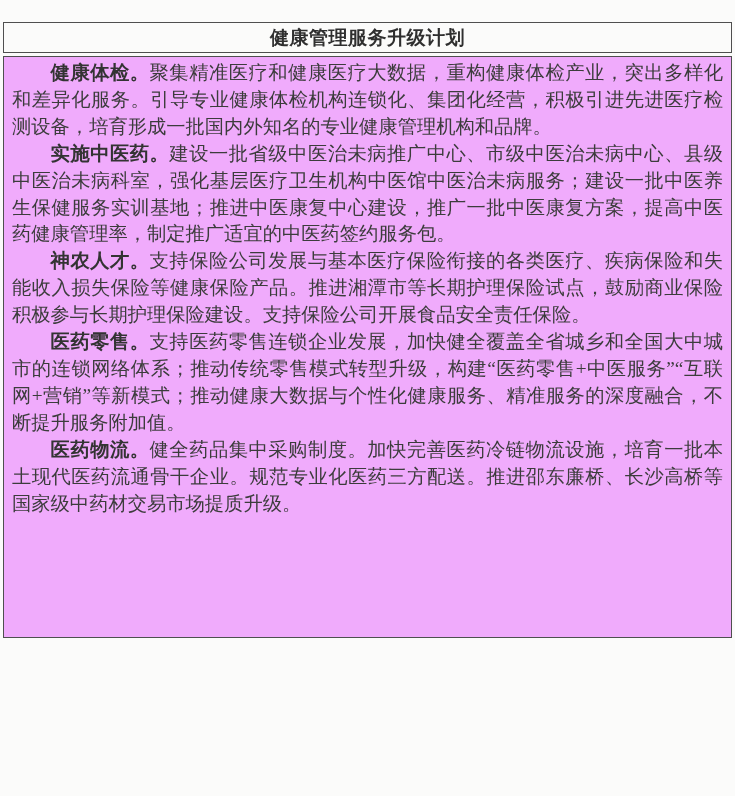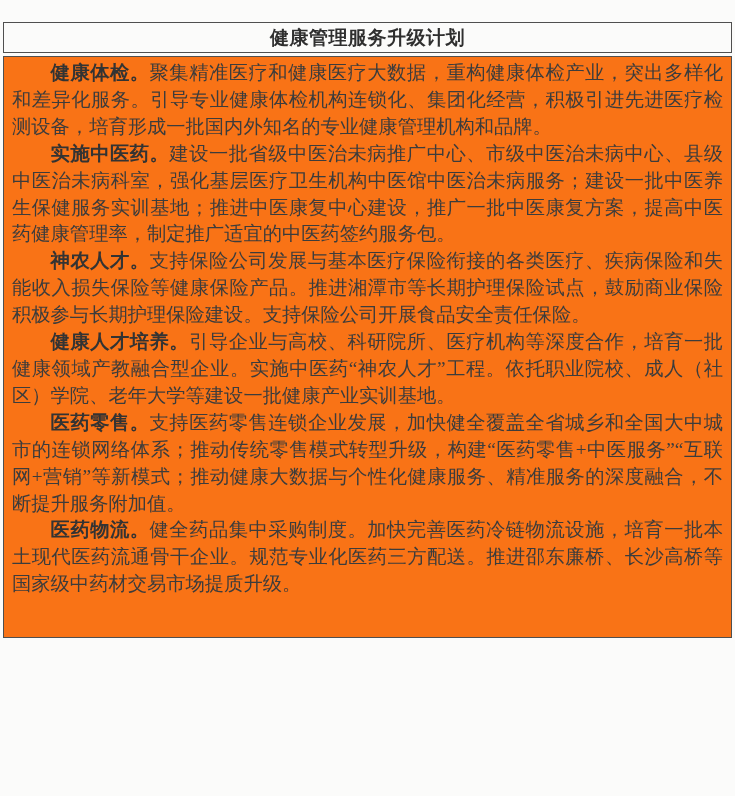--- a/index.html
+++ b/index.html
@@ -39,21 +39,21 @@
     font-family: "Liberation Sans", "DejaVu Sans", sans-serif;
     font-weight: bold;
     font-size: 19px;
     color: #2f2f2f;
     letter-spacing: 0.5px;
   }
   .gap { flex: 0 0 3px; }
   .body-row {
     border: 1px solid #4f4f4f;
     flex: 1 1 auto;
-    background: #f97316;
+    background: #f0abfc;
     padding: 3px 8px 2px 8px;
     overflow: hidden;
   }
   .para {
     font-family: "Liberation Serif", "DejaVu Serif", serif;
     font-size: 19.3px;
     line-height: 26.9px;
     color: #3c3c3c;
     text-align: justify;
     text-indent: 2em;
@@ -78,21 +78,20 @@
 
     <div class="body-row">
 
       <p class="para"><span class="lead">健康体检。</span><span>聚集精准医疗和健康医疗大数据，重构健康体检产业，突出多样化和差异化服务。引导专业健康体检机构连锁化、集团化经营，积极引进先进医疗检测设备，培育形成一批国内外知名的专业健康管理机构和品牌。</span></p>
 
       <p class="para"><span class="lead">实施中医药。</span><span>建设一批省级中医治未病推广中心、市级中医治未病中心、县级中医治未病科室，强化基层医疗卫生机构中医馆中医治未病服务；建设一批中医养生保健服务实训基地；推进中医康复中心建设，推广一批中医康复方案，提高中医药健康管理率，制定推广适宜的中医药签约服务包。</span></p>
 
 
       <p class="para"><span class="lead">神农人才。</span><span>支持保险公司发展与基本医疗保险衔接的各类医疗、疾病保险和失能收入损失保险等健康保险产品。推进湘潭市等长期护理保险试点，鼓励商业保险积极参与长期护理保险建设。支持保险公司开展食品安全责任保险。</span></p>
 
-      <p class="para"><span class="lead">健康人才培养。</span><span>引导企业与高校、科研院所、医疗机构等深度合作，培育一批健康领域产教融合型企业。实施中医药“神农人才”工程。依托职业院校、成人（社区）学院、老年大学等建设一批健康产业实训基地。</span></p>
 
       <p class="para"><span class="lead">医药零售。</span><span>支持医药零售连锁企业发展，加快健全覆盖全省城乡和全国大中城市的连锁网络体系；推动传统零售模式转型升级，构建“医药零售+中医服务”“互联网+营销”等新模式；推动健康大数据与个性化健康服务、精准服务的深度融合，不断提升服务附加值。</span></p>
 
       <p class="para"><span class="lead">医药物流。</span><span>健全药品集中采购制度。加快完善医药冷链物流设施，培育一批本土现代医药流通骨干企业。规范专业化医药三方配送。推进邵东廉桥、长沙高桥等国家级中药材交易市场提质升级。</span></p>
 
     </div>
   </div>
 </div>
 
 </body></html>

